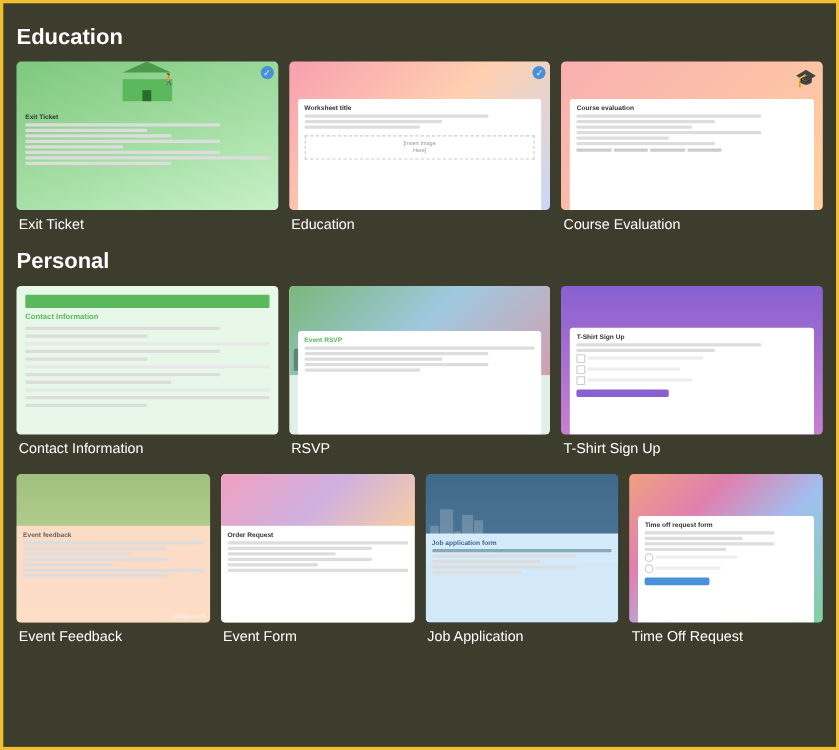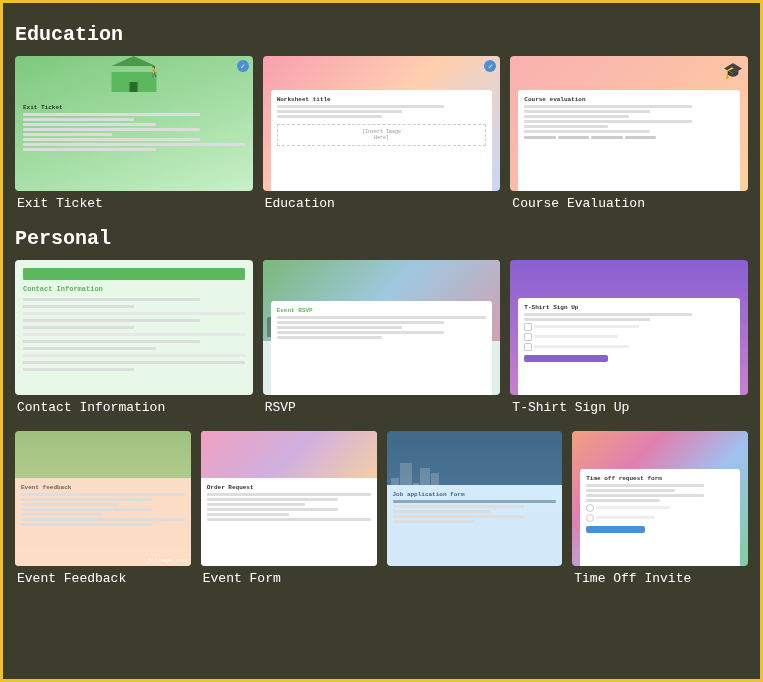--- a/index.html
+++ b/index.html
@@ -6,21 +6,20 @@
     body {
       background: #3d3d2e;
       font-family: Arial, sans-serif;
       width: 763px;
       min-height: 682px;
       border: 3px solid #f0c030;
       overflow: hidden;
     }
     .main-container {
       padding: 10px 12px;
-      font-family: Liberation Mono, monospace;
     }
     .section-title {
       color: #ffffff;
       font-size: 20px;
       font-weight: bold;
       margin: 10px 0 10px 0;
     }
     .cards-row {
       display: flex;
       gap: 10px;
@@ -415,20 +414,21 @@
           </div>
           <div class="form-card">
             <div class="form-mini-title" style="color:#406888;">Job application form</div>
             <div class="form-mini-line w100" style="background:#88aabb;"></div>
             <div class="form-mini-line w80"></div>
             <div class="form-mini-line w60"></div>
             <div class="form-mini-line w80"></div>
             <div class="form-mini-line w50"></div>
           </div>
         </div>
+        <div class="card-label">Job Application</div>
       </div>
 
       <div class="card">
         <div class="card-thumbnail thumb-timeoff">
           <div class="form-card">
             <div class="form-mini-title">Time off request form</div>
             <div class="form-mini-line w80"></div>
             <div class="form-mini-line w60"></div>
             <div class="form-mini-line w80"></div>
             <div class="form-mini-line w50"></div>
@@ -436,19 +436,19 @@
               <div style="width:8px;height:8px;border-radius:50%;border:1px solid #ccc;"></div>
               <div style="height:3px;width:50%;background:#eee;margin-top:2px;"></div>
             </div>
             <div style="display:flex; gap:2px; margin:2px 0;">
               <div style="width:8px;height:8px;border-radius:50%;border:1px solid #ccc;"></div>
               <div style="height:3px;width:40%;background:#eee;margin-top:2px;"></div>
             </div>
             <div class="form-mini-btn" style="background:#4a90d9;"></div>
           </div>
         </div>
-        <div class="card-label">Time Off Invite</div>
+        <div class="card-label">Time Off Request</div>
       </div>
 
     </div>
   </div>
 
 </div>
 
 </body></html>

